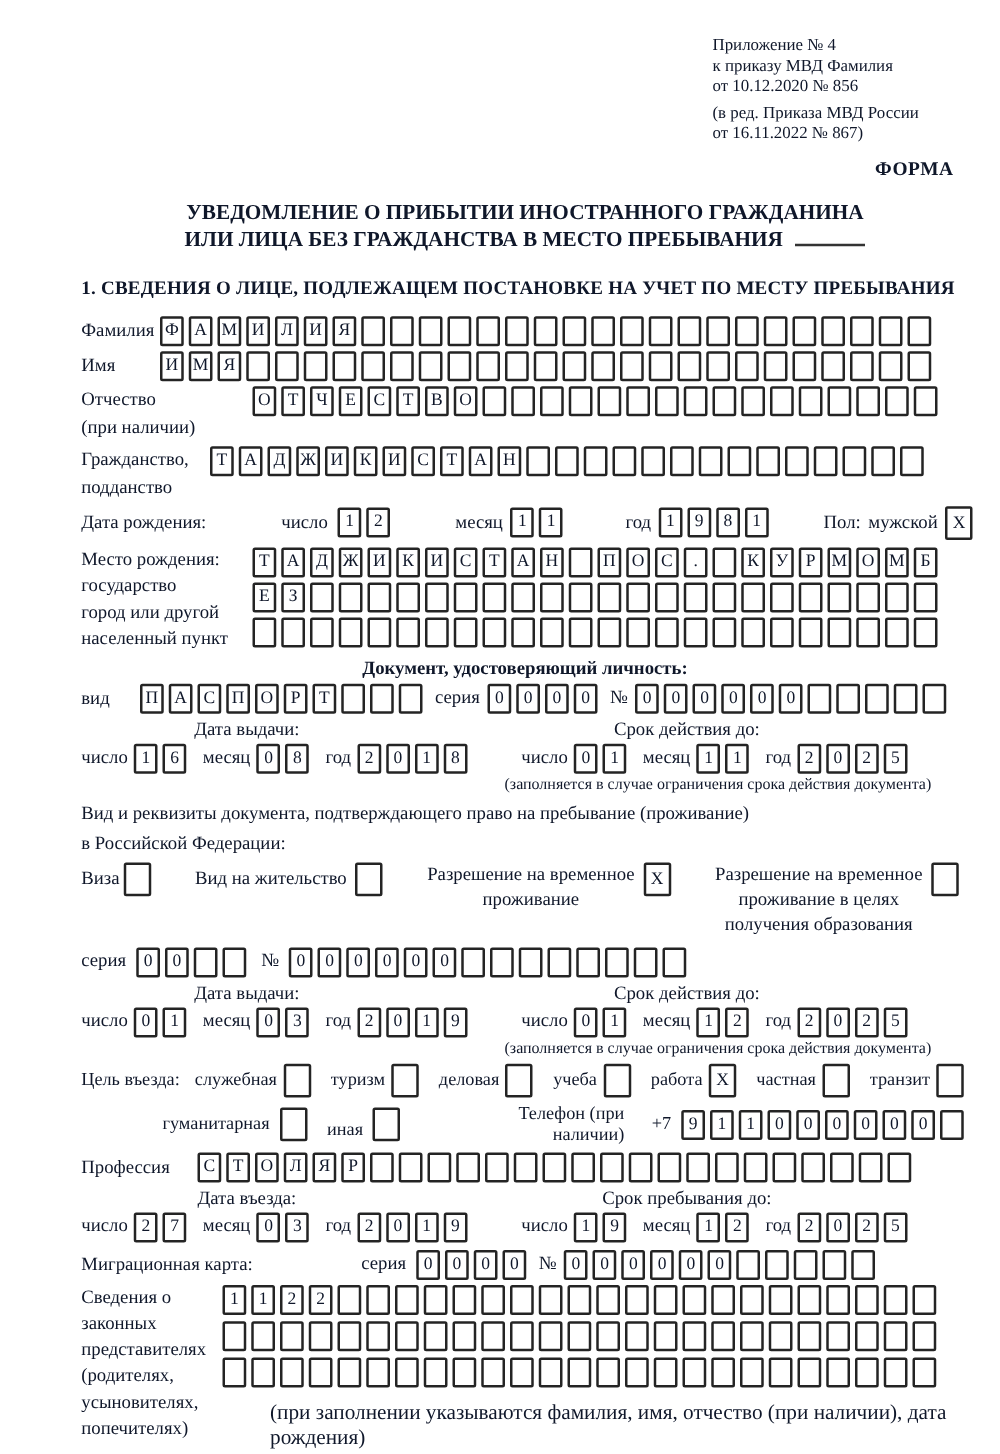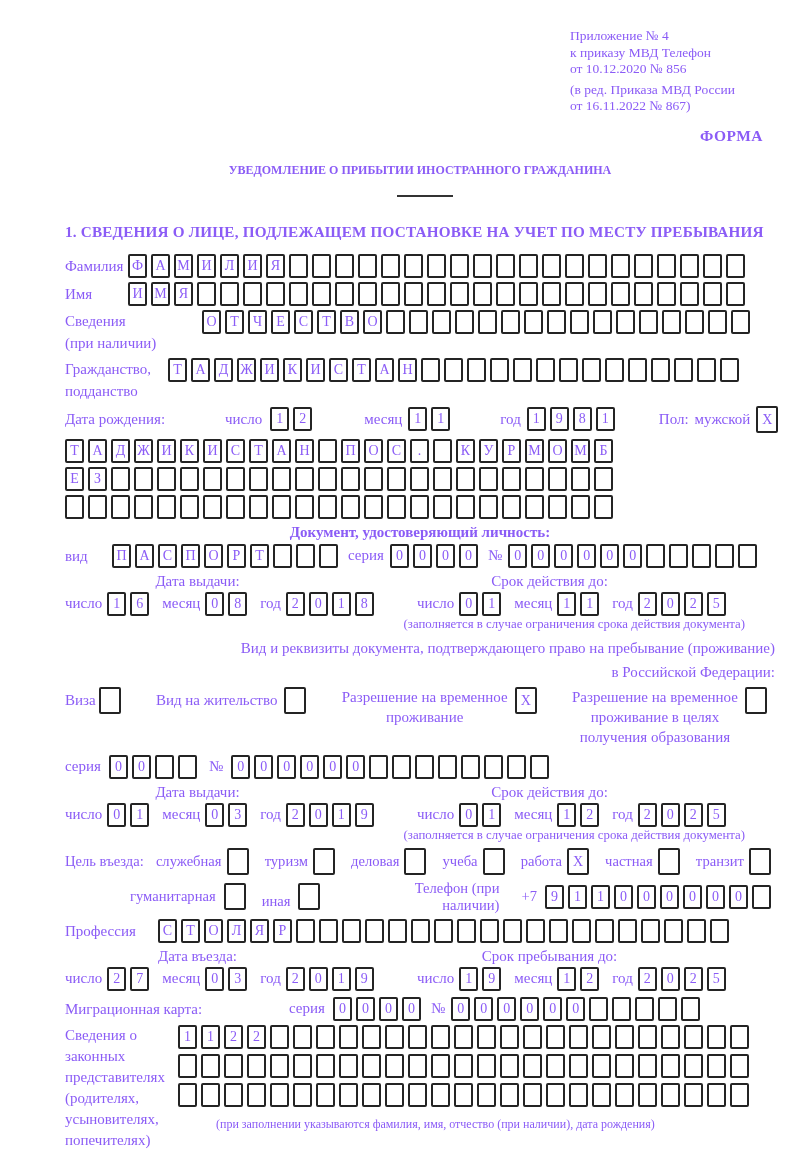--- a/index.html
+++ b/index.html
@@ -1,26 +1,26 @@
 <!DOCTYPE html>
 <html><head>
 <meta charset="utf-8">
 <style>
   html,body{margin:0;padding:0;background:#ffffff;}
   .page{
     width:800px;height:1163px;background:#fff;box-sizing:border-box;
     padding:28px 25px 10px 65px;overflow:hidden;position:relative;
-    font-family:"Liberation Serif","DejaVu Serif",serif;color:#8b5cf6;font-size:15px;
+    font-family:"Liberation Serif","DejaVu Serif",serif;color:#0f172a;font-size:15px;
   }
   
   .appendix{width:205px;margin-left:auto;font-size:13.5px;line-height:16.5px;}
   .appendix .rev{margin-top:4px;}
   .forma{text-align:right;font-weight:bold;font-size:15.5px;letter-spacing:.5px;margin-top:12px;padding-right:12px;}
   
-  .title{text-align:center;font-weight:bold;font-size:12px;line-height:22.5px;margin-top:14px;}
+  .title{text-align:center;font-weight:bold;font-size:17px;line-height:22.5px;margin-top:14px;}
   .title-underline{display:inline-block;width:56px;border-bottom:2px solid #333;height:14px;margin-left:10px;}
   .section-heading{font-weight:bold;font-size:15.2px;margin-top:18px;letter-spacing:.2px;}
   .body{margin-top:13px;}
   
   .cell{
     display:inline-block;box-sizing:border-box;width:19px;height:24px;border:2px solid #242424;
     border-radius:2px;margin-right:4px;text-align:center;font-size:14px;line-height:20px;
     vertical-align:middle;background:#fff;flex:0 0 auto;
   }
   .cells{display:inline-flex;flex-wrap:nowrap;}
@@ -37,57 +37,57 @@
   
   .twocol{display:flex;align-items:flex-start;margin-top:2px;}
   .col{display:flex;flex-direction:column;}
   .col.l{flex:0 0 352px;}
   .col.r{flex:1;}
   .colhead{text-align:center;width:265px;line-height:18px;}
   .daterow{display:flex;align-items:center;margin-top:2px;}
   .daterow .w{margin:0 5px 0 0;}
   .daterow .grp{display:inline-flex;align-items:center;margin-right:9px;}
   .fineprint{font-size:12.8px;text-align:right;padding-right:30px;margin:1px 0 5px;}
-  .para{line-height:22px;margin-top:2px;text-align:right;}
+  .para{line-height:22px;margin-top:2px;}
   
   .permits{display:flex;align-items:flex-start;justify-content:space-between;margin:4px 0 8px;padding-right:4px;}
   .opt{display:inline-flex;align-items:flex-start;}
   .opt .cb{margin-left:7px;}
   .opt-lines{text-align:center;line-height:20px;}
   
   .purposes{display:flex;align-items:center;justify-content:space-between;font-size:14.6px;margin-bottom:5px;font-family:Liberation Serif, serif;}
   .purposes .opt{align-items:center;}
   .purposes .opt .cb{margin-left:5px;}
   .purp2{display:flex;align-items:center;font-size:14.6px;margin:0 0 5px 65px;}
   
   .rep{display:flex;align-items:flex-start;margin-top:2px;}
   .rep-labels{flex:0 0 113px;line-height:21px;}
   .rep-grid .cells{display:flex;margin-bottom:5px;}
-  .rep-note{font-size:12px;margin:10px 0 0 38px;}
+  .rep-note{font-size:17px;margin:10px 0 0 38px;}
   .mig-gap{width:72px;flex:0 0 auto;}
 </style>
 </head>
 <body>
 
 <div class="page">
 
   <div class="appendix">
     <div>Приложение № 4</div>
-    <div>к приказу МВД Телефон</div>
+    <div>к приказу МВД Фамилия</div>
     <div>от 10.12.2020 № 856</div>
     <div class="rev">(в ред. Приказа МВД России</div>
     <div>от 16.11.2022 № 867)</div>
   </div>
 
   <div class="forma">ФОРМА</div>
 
   <div class="title">
     <div>УВЕДОМЛЕНИЕ О ПРИБЫТИИ ИНОСТРАННОГО ГРАЖДАНИНА</div>
     <div>
-      <span class="title-underline"></span>
+      <span>ИЛИ ЛИЦА БЕЗ ГРАЖДАНСТВА В МЕСТО ПРЕБЫВАНИЯ</span><span class="title-underline"></span>
     </div>
   </div>
 
   <div class="section-heading">1. СВЕДЕНИЯ О ЛИЦЕ, ПОДЛЕЖАЩЕМ ПОСТАНОВКЕ НА УЧЕТ ПО МЕСТУ ПРЕБЫВАНИЯ</div>
 
   <div class="body">
 
     <div class="row">
       <span class="flabel w63">Фамилия</span>
       <span class="cells">
@@ -149,21 +149,21 @@
           <span class="cell"></span>
           <span class="cell"></span>
           <span class="cell"></span>
           <span class="cell"></span>
           <span class="cell"></span>
         </span>
     </div>
 
     <div class="row top">
       <span class="flabel w137">
-        <span class="lbl2">Сведения</span><br>
+        <span class="lbl2">Отчество</span><br>
         <span class="lbl2">(при наличии)</span>
       </span>
       <span class="cells">
           <span class="cell">О</span>
           <span class="cell">Т</span>
           <span class="cell">Ч</span>
           <span class="cell">Е</span>
           <span class="cell">С</span>
           <span class="cell">Т</span>
           <span class="cell">В</span>
@@ -251,20 +251,26 @@
           <span class="mr6">мужской</span>
           <span class="cb"><span class="cell">X</span></span>
         </span>
       <span class="inl ml12">
           <span class="mr8">женский</span>
           <span class="cb"><span class="cell"></span></span>
         </span>
     </div>
 
     <div class="row top" style="margin-bottom:5px;">
+      <span class="flabel w137" style="line-height:21px;">
+        <span>Место рождения:</span><br>
+        <span>государство</span><br>
+        <span>город или другой</span><br>
+        <span>населенный пункт</span>
+      </span>
       <span>
         <span class="cells" style="display:flex;margin-bottom:4px;">
             <span class="cell">Т</span>
             <span class="cell">А</span>
             <span class="cell">Д</span>
             <span class="cell">Ж</span>
             <span class="cell">И</span>
             <span class="cell">К</span>
             <span class="cell">И</span>
             <span class="cell">С</span>

